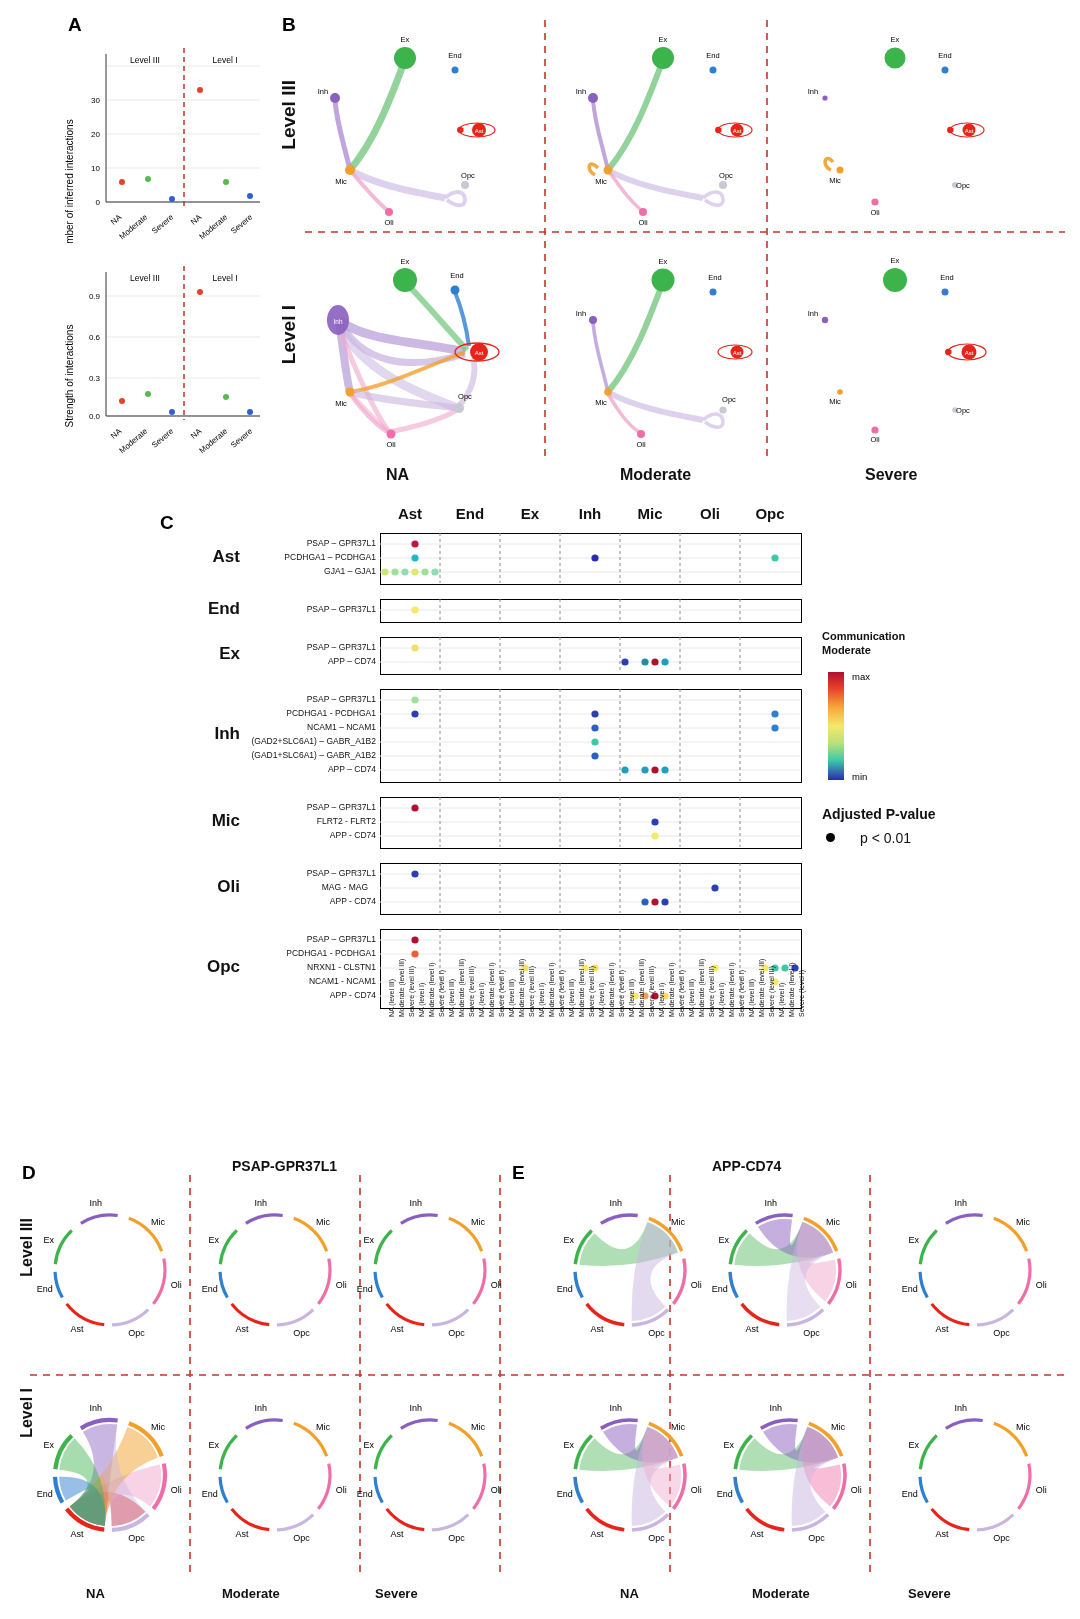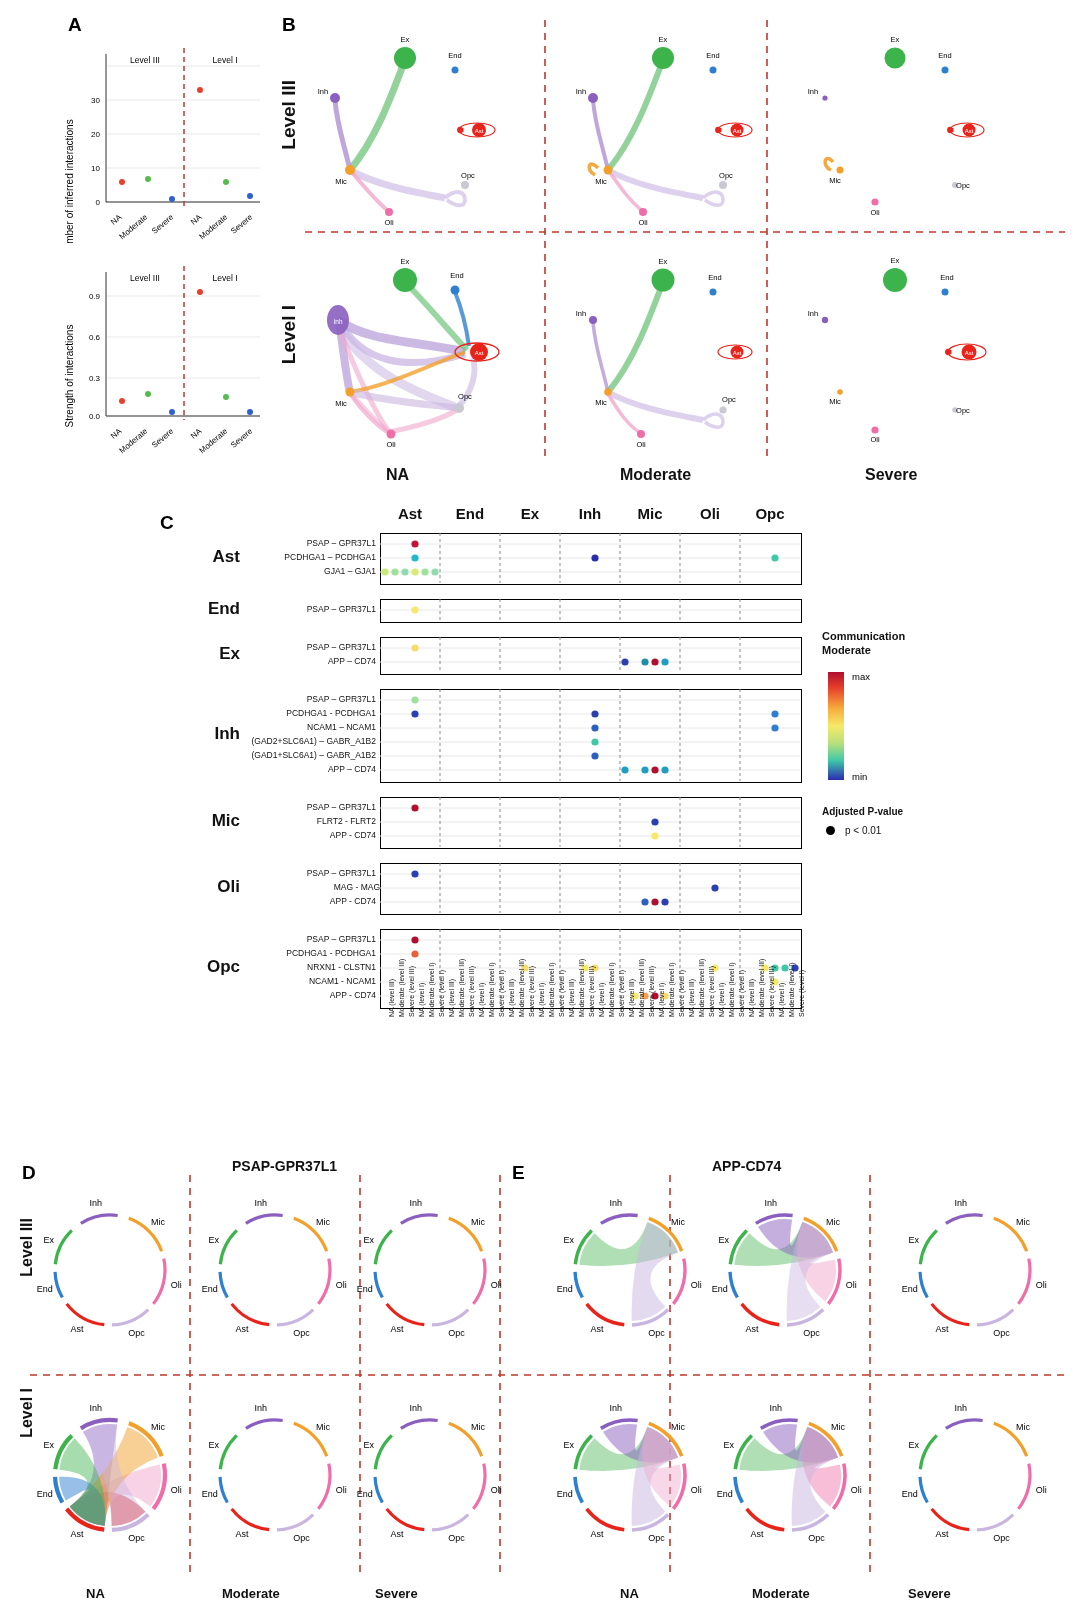--- a/index.html
+++ b/index.html
@@ -9,21 +9,21 @@
   .abs{position:absolute;}
   .bold{font-weight:bold;}
   .vert{writing-mode:vertical-rl;transform:rotate(180deg);}
   .grp-lbl{font-size:19px;font-weight:bold;}
   .cond-lbl{font-size:16px;font-weight:bold;}
   .rowlbl{font-size:17px;font-weight:bold;text-align:right;}
   .pairlbl{font-size:8.5px;text-align:right;white-space:nowrap;}
   .collbl{font-size:15px;font-weight:bold;text-align:center;}
   .xticklbl{font-size:7px;white-space:nowrap;transform-origin:left top;transform:rotate(-90deg);position:absolute;}
   .legend-title{font-size:11px;font-weight:bold;line-height:1.25;}
-  .legend-sm{font-size:10px;}
+  .legend-sm{font-size:14px;}
   .axisline{stroke:#333;stroke-width:1;}
   .cellbox{position:absolute;border:1px solid #000;background:#fff;}
 </style>
 </head>
 <body>
 
 <div class="panel-letter" style="left:68px;top:14px;">A</div>
 
 <div class="abs" style="left:60px;top:38px;width:215px;height:205px;">
   <svg width="215" height="205">
@@ -385,21 +385,21 @@
       <line x1="240" x2="240" y1="0" y2="50" stroke="#888" stroke-width="1" stroke-dasharray="3,3"></line>
       <line x1="300" x2="300" y1="0" y2="50" stroke="#888" stroke-width="1" stroke-dasharray="3,3"></line>
       <line x1="360" x2="360" y1="0" y2="50" stroke="#888" stroke-width="1" stroke-dasharray="3,3"></line>
       <circle cx="35" cy="11" r="3.6" fill="#2b3fb0"></circle>
       <circle cx="335" cy="25" r="3.6" fill="#2b3fb0"></circle>
       <circle cx="265" cy="39" r="3.6" fill="#2b5fc0"></circle>
       <circle cx="275" cy="39" r="3.6" fill="#b01030"></circle>
       <circle cx="285" cy="39" r="3.6" fill="#2b3fb0"></circle>
     </svg>
     <div class="pairlbl abs" style="left: 66px; top: 363px; width: 130px;">PSAP – GPR37L1</div>
-    <div class="pairlbl abs" style="left: 70px; top: 377px; width: 130px;">MAG - MAG</div>
+    <div class="pairlbl abs" style="left: 58px; top: 377px; width: 130px;">MAG - MAG</div>
     <div class="pairlbl abs" style="left: 66px; top: 391px; width: 130px;">APP - CD74</div>
     <div class="rowlbl abs" style="left: 0px; top: 452px; width: 60px;">Opc</div>
     <div class="cellbox" style="left: 200px; top: 424px; width: 420px; height: 78px;"></div>
     <svg width="420" height="78" style="position: absolute; left: 200px; top: 424px;">
       <line x1="0" x2="420" y1="11" y2="11" stroke="#e8e8e8" stroke-width="1"></line>
       <line x1="0" x2="420" y1="25" y2="25" stroke="#e8e8e8" stroke-width="1"></line>
       <line x1="0" x2="420" y1="39" y2="39" stroke="#e8e8e8" stroke-width="1"></line>
       <line x1="0" x2="420" y1="53" y2="53" stroke="#e8e8e8" stroke-width="1"></line>
       <line x1="0" x2="420" y1="67" y2="67" stroke="#e8e8e8" stroke-width="1"></line>
       <line x1="60" x2="60" y1="0" y2="78" stroke="#888" stroke-width="1" stroke-dasharray="3,3"></line>
@@ -486,21 +486,21 @@
         <stop offset="66%" stop-color="#b8e07a"></stop>
         <stop offset="82%" stop-color="#3ec8a8"></stop>
         <stop offset="100%" stop-color="#2b2bb0"></stop>
       </linearGradient>
     </defs>
     <rect x="6" y="6" width="16" height="108" fill="url(#cbgrad)" stroke="none"></rect>
     <text x="30" y="14" font-size="9.5" font-family="Liberation Sans">max</text>
     <text x="30" y="114" font-size="9.5" font-family="Liberation Sans">min</text>
   </svg>
   <div class="legend-sm bold" style="margin-top:10px;">Adjusted P-value</div>
-  <div style="margin-top:8px;display:flex;align-items:center;gap:10px;">
+  <div style="margin-top:8px;display:flex;align-items:center;gap:25px;">
     <span style="width:9px;height:9px;border-radius:50%;background:#000;display:inline-block;margin-left:4px;"></span>
     <span class="legend-sm">p &lt; 0.01</span>
   </div>
 </div>
 
 <div class="panel-letter" style="left:22px;top:1162px;">D</div>
 <div class="abs bold" style="left:232px;top:1158px;font-size:14px;">PSAP-GPR37L1</div>
 <div class="abs vert grp-lbl" style="left:18px;top:1218px;font-size:16px;">Level III</div>
 <div class="abs vert grp-lbl" style="left:18px;top:1388px;font-size:16px;">Level I</div>
 

